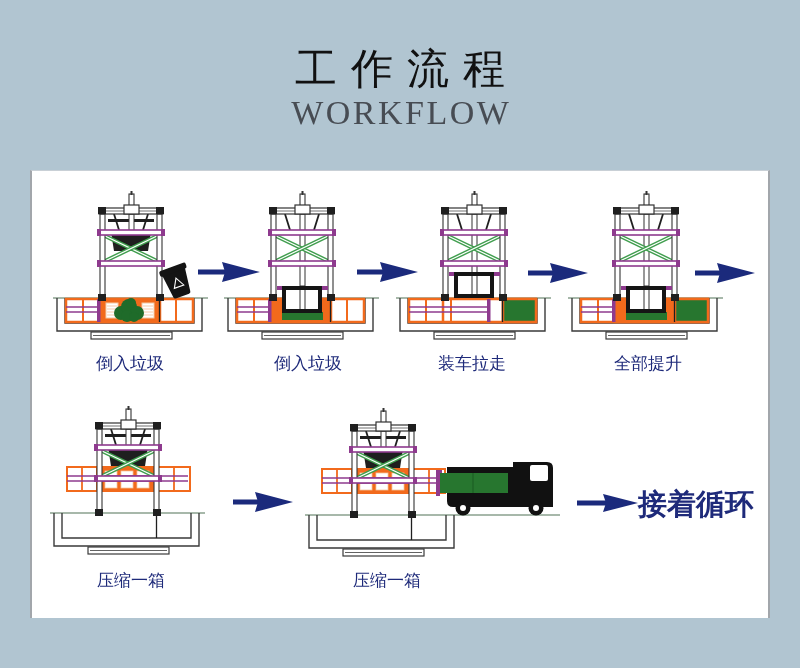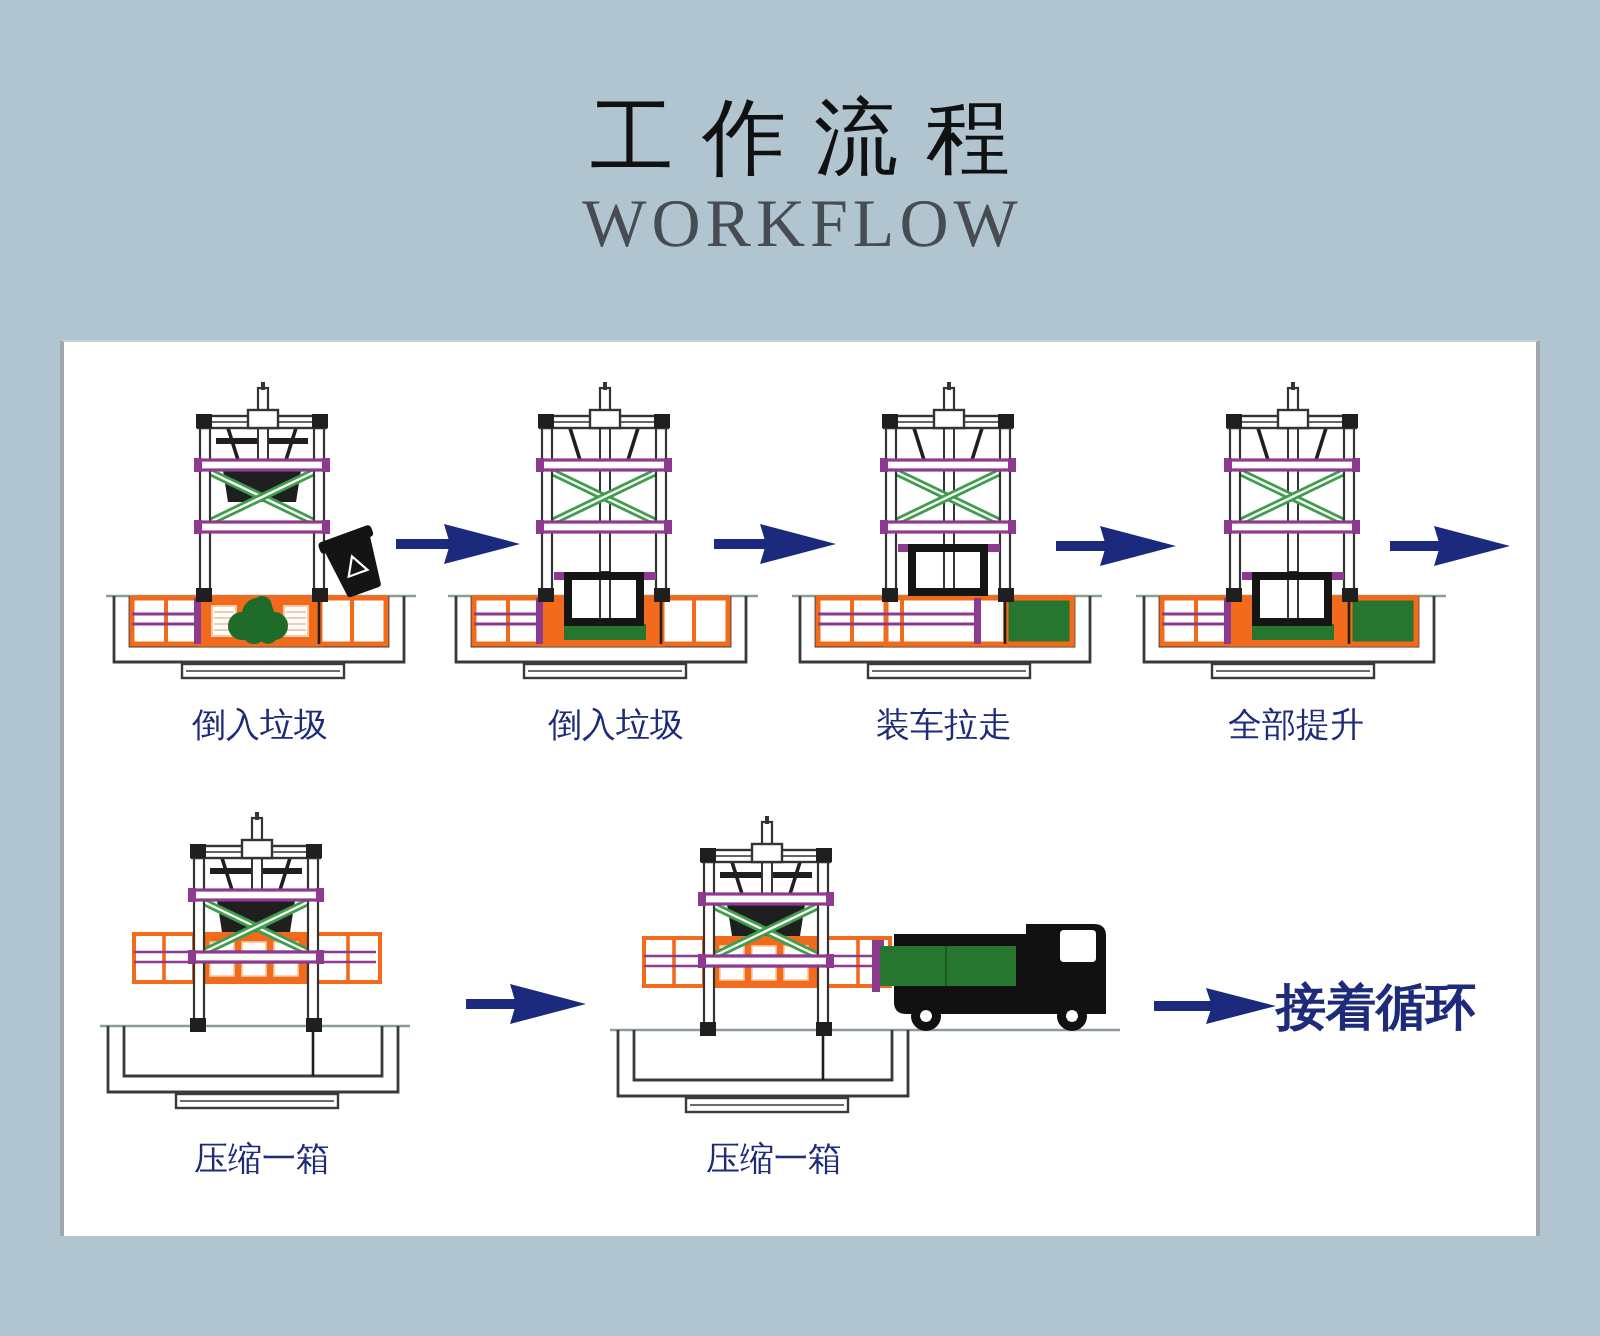--- a/index.html
+++ b/index.html
@@ -37,21 +37,21 @@
     position: absolute; transform: translateX(-50%);
     white-space: nowrap;
     font-family: "DejaVu Sans", sans-serif; font-weight: normal;
     font-size: 17px; line-height: 20px;
     color: #1e2a7a;
   }
   .loop-label {
     position: absolute; left: 638px; top: 486px;
     white-space: nowrap;
     font-family: "DejaVu Sans", sans-serif; font-weight: bold;
-    font-size: 25px; line-height: 36px;
+    font-size: 29px; line-height: 36px;
     color: #1e2a7a;
   }
 </style>
 </head>
 <body>
 
 <div class="title-cn">工作流程</div>
 <div class="title-en">WORKFLOW</div>
 
 <div class="panel"></div>

